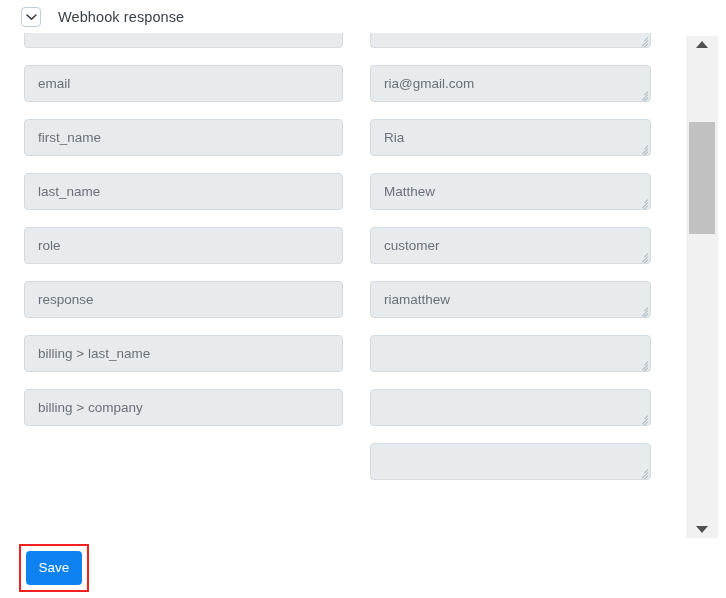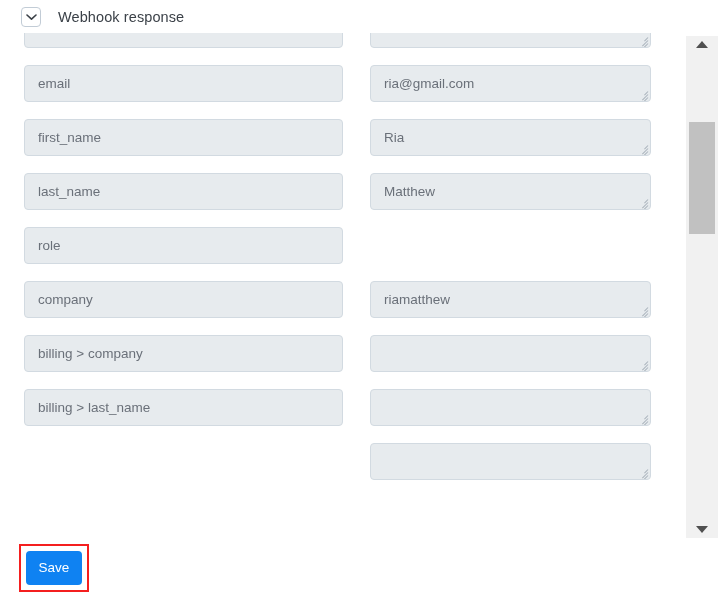--- a/index.html
+++ b/index.html
@@ -234,41 +234,46 @@
       <div class="row">
         <div class="field key">last_name</div>
         <div class="field val">Matthew<span class="grip">
             <i></i>
             <i></i>
             <i></i>
           </span></div>
       </div>
       <div class="row">
         <div class="field key">role</div>
-      </div>
-      <div class="row">
-        <div class="field key">company</div>
+        <div class="field val">customer<span class="grip">
+            <i></i>
+            <i></i>
+            <i></i>
+          </span></div>
+      </div>
+      <div class="row">
+        <div class="field key">response</div>
         <div class="field val">riamatthew<span class="grip">
             <i></i>
             <i></i>
             <i></i>
           </span></div>
       </div>
       <div class="row">
-        <div class="field key">billing &gt; company</div>
+        <div class="field key">billing &gt; last_name</div>
         <div class="field val">
           <span class="grip">
             <i></i>
             <i></i>
             <i></i>
           </span>
         </div>
       </div>
       <div class="row">
-        <div class="field key">billing &gt; last_name</div>
+        <div class="field key">billing &gt; company</div>
         <div class="field val">
           <span class="grip">
             <i></i>
             <i></i>
             <i></i>
           </span>
         </div>
       </div>
       <div class="row">
         <div class="field val">

